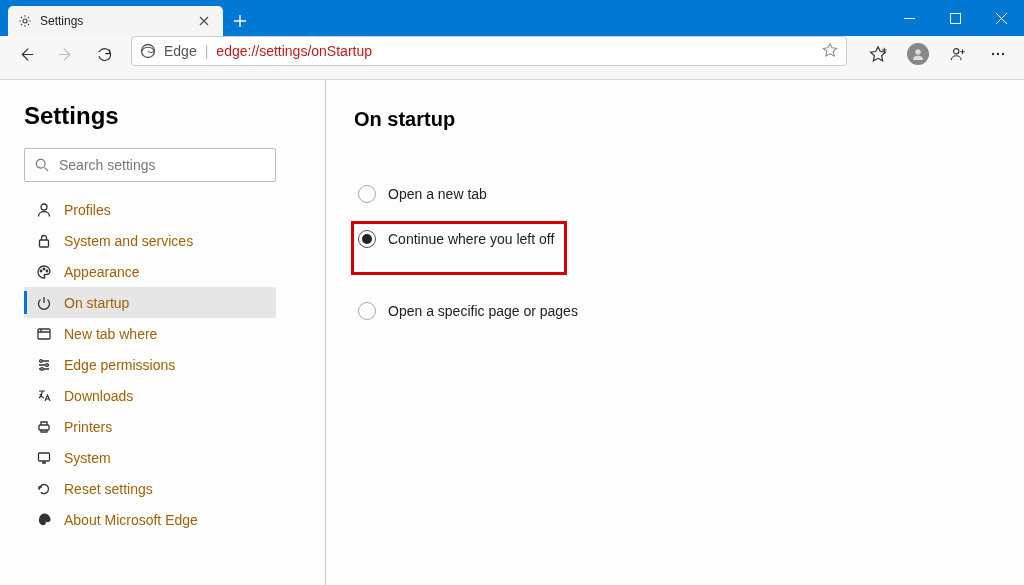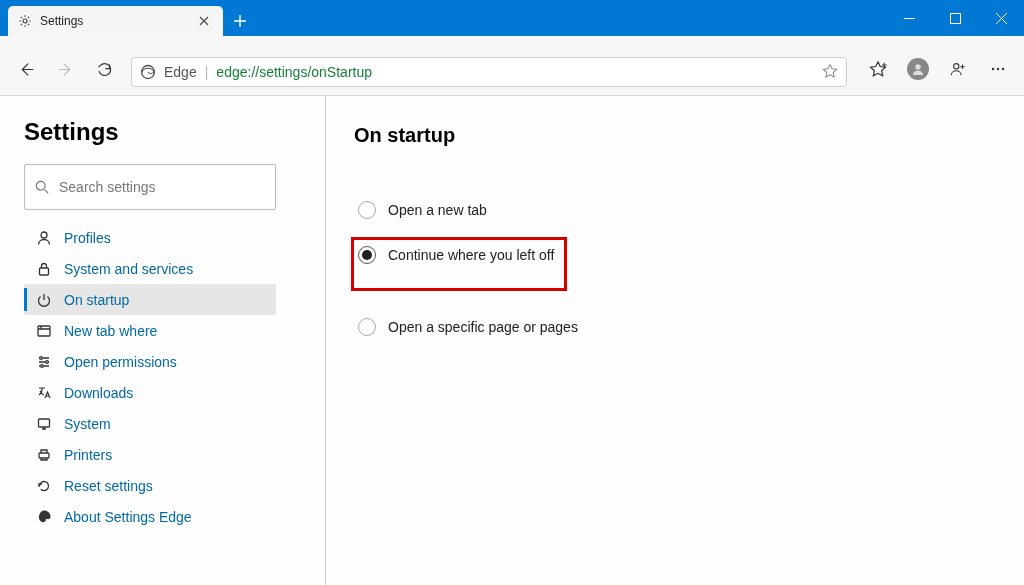--- a/index.html
+++ b/index.html
@@ -38,44 +38,44 @@
     display: flex;
   }
   .win-btn {
     width: 46px; height: 36px;
     display: flex; align-items: center; justify-content: center;
     color: #fff;
   }
 
   
   .toolbar {
-    height: 60px;
+    height: 44px;
     background: #f7f7f7;
     border-bottom: 1px solid #d9d9d9;
     display: flex;
-    align-items: flex-end;
-    padding: 8px 8px;
+    align-items: flex-start;
+    padding: 0 8px;
     gap: 3px;
   }
   .tool-btn {
     width: 36px; height: 36px;
     display:flex; align-items:center; justify-content:center;
     color: #333; border-radius: 3px;
   }
   .tool-btn.disabled { color: #b9b9b9; }
   .addrbar {
     flex: 1; height: 30px;
     background: #fff; border: 1px solid #ccc; border-radius: 4px;
     margin: 0 6px; display: flex; align-items: center; padding: 0 8px;
     font-size: 14px; color: #555;
   }
   .addrbar .edge-icon { width: 16px; height: 16px; margin-right: 8px; display: inline-flex; }
   .addrbar .edge-label { color: #555; }
   .addrbar .sep { color: #bbb; margin: 0 8px; }
-  .addrbar .url { color: #15803d; flex:1; }
+  .addrbar .url { color: #b91c1c; flex:1; }
   .addrbar .star { color: #888; margin-left: auto; }
   .tool-right { display: flex; align-items: center; gap: 4px; margin-left: 4px; }
   .avatar {
     width: 22px; height: 22px; border-radius: 50%;
     background: #888; display:flex; align-items:center; justify-content:center;
     position:relative;
   }
 
   
   .main { display: flex; height: calc(585px - 36px - 44px); background: #fdfdfd; }
@@ -83,30 +83,30 @@
     width: 326px;
     border-right: 1px solid #ccc;
     padding: 22px 24px 10px 24px;
     overflow: hidden;
   }
   .sidebar h1 { font-size: 24px; font-weight: 600; margin-bottom: 18px; }
   .search {
     display: flex; align-items: center;
     border: 1px solid #bdbdbd;
     background:#fff;
-    height: 46px; padding: 0 10px; font-size: 14px; color: #777;
+    height: 34px; padding: 0 10px; font-size: 14px; color: #777;
     border-radius: 2px;
     margin-bottom: 12px;
     width: 252px;
   }
   .search svg { margin-right: 10px; flex-shrink:0; }
   .menu { list-style: none; width: 252px; }
   .menu-item {
     display: flex; align-items: center;
-    height: 31px; font-size: 14px; color: #0369a1;
+    height: 31px; font-size: 14px; color: #a16207;
     padding-left: 12px; border-radius: 2px;
     position: relative;
   }
   .menu-item svg { margin-right: 12px; flex-shrink:0; }
   .menu-item.active { background: #e6e6e6; }
   .menu-item.active::before {
     content:""; position:absolute; left:0; top:4px; bottom:4px; width:3px;
     background:#0078d4;
   }
 
@@ -263,20 +263,29 @@
           </svg>
         <span>Profiles</span>
       </li>
       <li class="menu-item">
         <svg width="16" height="16" viewBox="0 0 16 16" fill="none" stroke="#333" stroke-width="1.3">
             <rect x="3.5" y="7" width="9" height="7" rx="1"></rect>
             <path d="M5.5 7V5a2.5 2.5 0 0 1 5 0v2"></path>
           </svg>
         <span>System and services</span>
       </li>
+      <li class="menu-item">
+        <svg width="16" height="16" viewBox="0 0 16 16" fill="none" stroke="#333" stroke-width="1.3">
+            <path d="M8 2a6 6 0 1 0 0 12c1 0 1-1 .3-1.7-.7-.7 0-1.8 1-1.8h1.4A3.3 3.3 0 0 0 14 7.2 6 6 0 0 0 8 2z"></path>
+            <circle cx="5" cy="7" r=".8" fill="#333"></circle>
+            <circle cx="8" cy="5" r=".8" fill="#333"></circle>
+            <circle cx="11" cy="7" r=".8" fill="#333"></circle>
+          </svg>
+        <span>Appearance</span>
+      </li>
       <li class="menu-item active">
         <svg width="16" height="16" viewBox="0 0 16 16" fill="none" stroke="#333" stroke-width="1.3">
             <path d="M8 2v6"></path>
             <path d="M4.5 4.5a5.5 5.5 0 1 0 7 0"></path>
           </svg>
         <span>On startup</span>
       </li>
       <li class="menu-item">
         <svg width="16" height="16" viewBox="0 0 16 16" fill="none" stroke="#333" stroke-width="1.3">
             <rect x="2" y="3" width="12" height="10" rx="1"></rect>
@@ -284,55 +293,55 @@
           </svg>
         <span>New tab where</span>
       </li>
       <li class="menu-item">
         <svg width="16" height="16" viewBox="0 0 16 16" fill="none" stroke="#333" stroke-width="1.3">
             <path d="M3 4h10M3 8h10M3 12h10"></path>
             <circle cx="5" cy="4" r="1.3" fill="#fff"></circle>
             <circle cx="11" cy="8" r="1.3" fill="#fff"></circle>
             <circle cx="6" cy="12" r="1.3" fill="#fff"></circle>
           </svg>
-        <span>Open permissions</span>
+        <span>Edge permissions</span>
       </li>
       <li class="menu-item">
         <svg width="16" height="16" viewBox="0 0 16 16" fill="none" stroke="#333" stroke-width="1.2">
             <path d="M3 3h6M6 3v1c0 3-1.5 5-3 6M4 6c1 2 2.5 3.5 4 4"></path>
             <path d="M9 13l2.5-6 2.5 6M9.8 11h3.4"></path>
           </svg>
         <span>Downloads</span>
       </li>
       <li class="menu-item">
         <svg width="16" height="16" viewBox="0 0 16 16" fill="none" stroke="#333" stroke-width="1.3">
+            <rect x="3" y="6" width="10" height="5" rx="1"></rect>
+            <path d="M5 6V3h6v3M5 11v2h6v-2"></path>
+          </svg>
+        <span>Printers</span>
+      </li>
+      <li class="menu-item">
+        <svg width="16" height="16" viewBox="0 0 16 16" fill="none" stroke="#333" stroke-width="1.3">
             <rect x="2.5" y="3" width="11" height="8" rx="1"></rect>
             <path d="M6 13h4M8 11v2"></path>
           </svg>
         <span>System</span>
       </li>
       <li class="menu-item">
         <svg width="16" height="16" viewBox="0 0 16 16" fill="none" stroke="#333" stroke-width="1.3">
-            <rect x="3" y="6" width="10" height="5" rx="1"></rect>
-            <path d="M5 6V3h6v3M5 11v2h6v-2"></path>
-          </svg>
-        <span>Printers</span>
-      </li>
-      <li class="menu-item">
-        <svg width="16" height="16" viewBox="0 0 16 16" fill="none" stroke="#333" stroke-width="1.3">
             <path d="M3.5 8a4.5 4.5 0 1 1 1.3 3.2"></path>
             <path d="M3 9V6h3"></path>
           </svg>
         <span>Reset settings</span>
       </li>
       <li class="menu-item">
         <svg width="16" height="16" viewBox="0 0 16 16" fill="#333">
             <path d="M8 1.5c3.6 0 6.5 2.7 6.5 6 0 1.7-1.1 2.7-2.6 2.7-1.6 0-2.2-1-2.2-1s.7 1.8-.4 3c-1 1.2-2.9 1.3-4.3.4A6.5 6.5 0 0 1 8 1.5z"></path>
           </svg>
-        <span>About Settings Edge</span>
+        <span>About Microsoft Edge</span>
       </li>
     </ul>
   </div>
 
   <div class="content">
     <h2>On startup</h2>
 
     <div class="radio-block">
       <label class="radio-row">
         <span class="radio light"></span>

